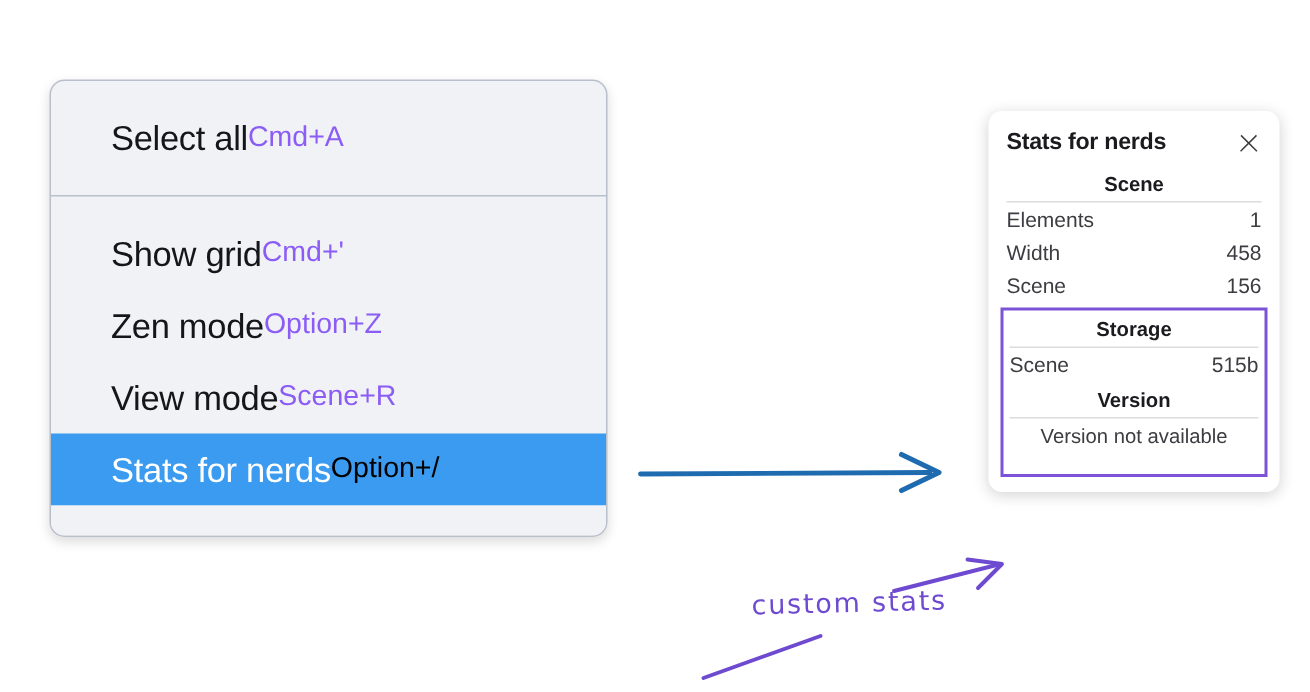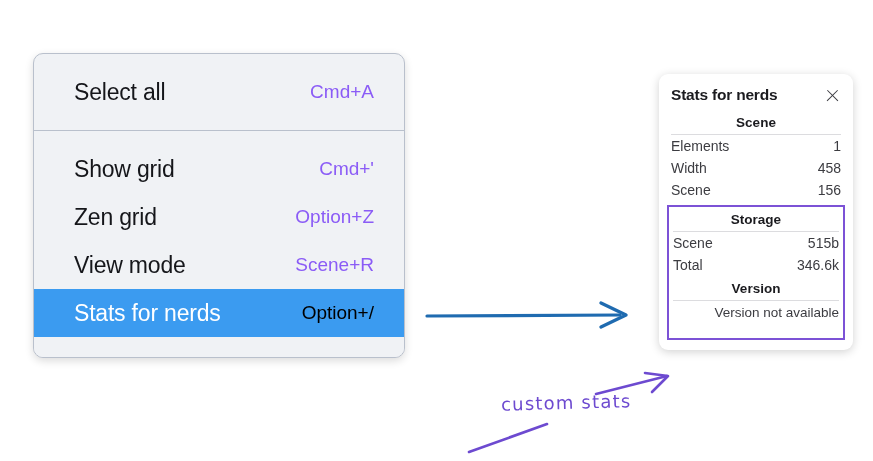--- a/index.html
+++ b/index.html
@@ -40,21 +40,21 @@
     padding-bottom: 0;
   }
   .menu-divider {
     height: 1px;
     background: #b9c0cc;
     width: 100%;
   }
   .menu-item {
     display: flex;
     align-items: center;
-    justify-content: space-between;
+    justify-content: flex-start;
     height: 48px;
     padding: 0 30px 0 40px;
     box-sizing: border-box;
     cursor: default;
   }
   .menu-item .label {
     font-size: 23px;
     color: #15161a;
     letter-spacing: -0.2px;
     white-space: nowrap;
@@ -142,21 +142,21 @@
     font-size: 14px;
     color: #3c3c41;
   }
   .stat-row .value {
     color: #3c3c41;
   }
   .stat-note {
     padding: 4px 4px;
     font-size: 13.5px;
     color: #3c3c41;
-    text-align: right;
+    text-align: center;
   }
   #highlight-box {
     border: 2px solid #7c52d6;
     margin: 4px 0 0 0;
     padding: 0 0 14px 0;
   }
 
   
   #annotations {
     position: absolute;
@@ -190,21 +190,21 @@
   </div>
 
   <div class="menu-divider"></div>
 
   <div class="menu-section bottom">
     <div class="menu-item">
       <span class="label">Show grid</span>
       <span class="shortcut">Cmd+'</span>
     </div>
     <div class="menu-item">
-      <span class="label">Zen grid</span>
+      <span class="label">Zen mode</span>
       <span class="shortcut">Option+Z</span>
     </div>
     <div class="menu-item">
       <span class="label">View mode</span>
       <span class="shortcut">Scene+R</span>
     </div>
     <div class="menu-item selected">
       <span class="label">Stats for nerds</span>
       <span class="shortcut">Option+/</span>
     </div>
@@ -237,24 +237,20 @@
   </div>
 
   <div id="highlight-box">
 
     <div class="section-title">Storage</div>
     <div class="rule"></div>
 
     <div class="stat-row">
       <span class="label">Scene</span>
       <span class="value">515b</span>
-    </div>
-    <div class="stat-row">
-      <span class="label">Total</span>
-      <span class="value">346.6k</span>
     </div>
 
     <div class="section-title">Version</div>
     <div class="rule"></div>
 
     <div class="stat-note">Version not available</div>
   </div>
 </div>
 
 <svg id="annotations" viewBox="0 0 873 461" width="873" height="461">

